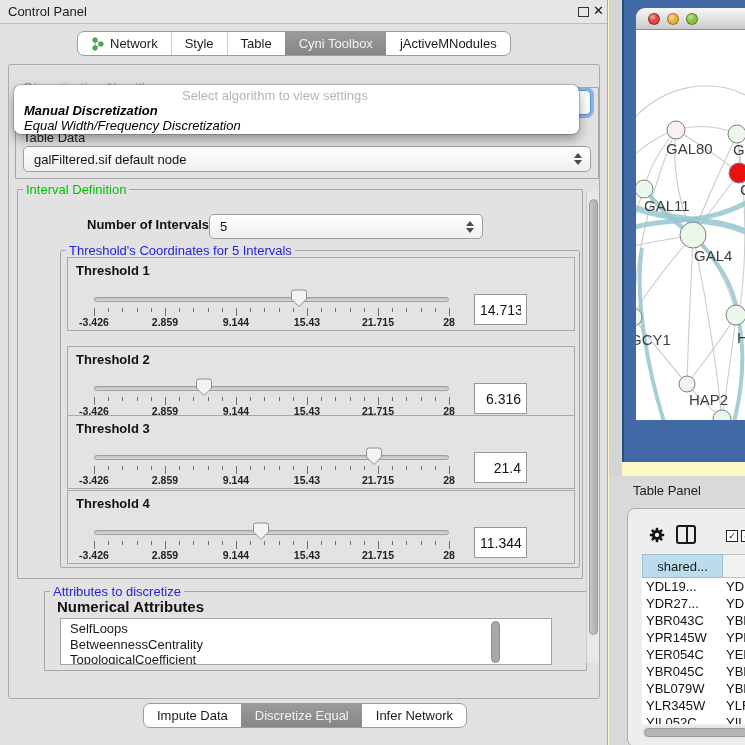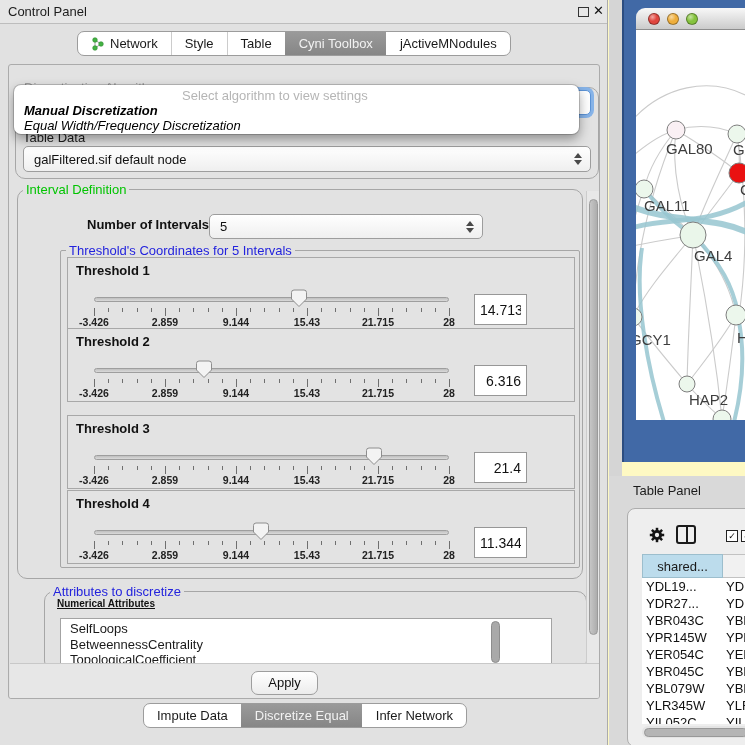--- a/index.html
+++ b/index.html
@@ -17,21 +17,21 @@
   
   .pill{position:absolute;display:flex;background:#fff;border:1px solid #9c9c9c;border-radius:7px;overflow:hidden;height:25px;}
   #top-tabs{left:77px;top:31px;}
   .tab{display:flex;align-items:center;gap:5px;padding:0 13px;font-size:13px;color:#1a1a1a;border-left:1px solid #cccccc;}
   .tab:first-child{border-left:none;}
   .tab.active{background:linear-gradient(#9a9a9a,#868686);color:#f2f2f2;border-left-color:transparent;}
   .tab.active + .tab{border-left-color:transparent;}
 
   #main-panel{position:absolute;left:8px;top:64px;width:592px;height:635px;background:#e2e2e2;border:1px solid #ababab;border-radius:3px;overflow:hidden;}
 
-  .group-box{position:absolute;border:1px solid #a6a6a6;border-radius:10px;}
+  .group-box{position:absolute;border:1px solid #a6a6a6;border-radius:1px;}
   .group-title{position:absolute;top:-8px;left:5px;background:#e2e2e2;padding:0 3px;font-size:13px;white-space:nowrap;}
   .t-green{color:#00c400;}
   .t-blue{color:#2323dd;}
   .t-gray{color:#9b9b9b;}
 
   .combo{position:absolute;background:linear-gradient(#ffffff,#efefef);border:1px solid #9d9d9d;border-radius:5px;font-size:13px;color:#111;display:flex;align-items:center;padding:0 10px;}
   .stepper{position:absolute;right:8px;top:50%;transform:translateY(-50%);display:flex;flex-direction:column;gap:2px;}
   .stp-up{width:0;height:0;border-left:4px solid transparent;border-right:4px solid transparent;border-bottom:5px solid #4a4a4a;}
   .stp-dn{width:0;height:0;border-left:4px solid transparent;border-right:4px solid transparent;border-top:5px solid #4a4a4a;}
 
@@ -200,21 +200,21 @@
               <div class="tick-lab" style="left: 73px;">2.859</div>
               <div class="tick-lab" style="left: 144px;">9.144</div>
               <div class="tick-lab" style="left: 215px;">15.43</div>
               <div class="tick-lab" style="left: 286px;">21.715</div>
               <div class="tick-lab" style="left: 357px;">28</div>
               <div class="th-thumb" style="left: 221.905px;"><svg width="18" height="19" viewBox="0 0 18 19">
                   <path d="M4 1 H14 Q16.5 1 16.5 3.5 V10 L9 17.5 L1.5 10 V3.5 Q1.5 1 4 1 Z" fill="#f3f3f3" stroke="#8e8e8e"></path>
                 </svg></div>
               <input class="val-box" value="14.713" style="">
             </div>
-            <div class="th-panel" style="top: 77px;">
+            <div class="th-panel" style="top: 95px;">
               <div class="th-label">Threshold 2</div>
               <div class="th-track" style="left: 26px; width: 355px;"></div>
               <div class="tick" style="left: 26px; top: 50px; height: 8px;"></div>
               <div class="tick" style="left: 40.2px; top: 50px; height: 4px;"></div>
               <div class="tick" style="left: 54.4px; top: 50px; height: 4px;"></div>
               <div class="tick" style="left: 68.6px; top: 50px; height: 4px;"></div>
               <div class="tick" style="left: 82.8px; top: 50px; height: 4px;"></div>
               <div class="tick" style="left: 97px; top: 50px; height: 8px;"></div>
               <div class="tick" style="left: 111.2px; top: 50px; height: 4px;"></div>
               <div class="tick" style="left: 125.4px; top: 50px; height: 4px;"></div>
@@ -325,34 +325,31 @@
               <div class="th-thumb" style="left: 183.848px;"><svg width="18" height="19" viewBox="0 0 18 19">
                   <path d="M4 1 H14 Q16.5 1 16.5 3.5 V10 L9 17.5 L1.5 10 V3.5 Q1.5 1 4 1 Z" fill="#f3f3f3" stroke="#8e8e8e"></path>
                 </svg></div>
               <input class="val-box" value="11.344" style="">
             </div>
           </div>
       </div>
 
       <div class="group-box" style="left:35px;top:526px;width:543px;height:80px;">
         <span class="group-title t-blue">Attributes to discretize</span>
-        <span class="abs" style="left:12px;top:6px;font-size:10px;font-weight:bold;color:#111;text-decoration:underline;">Numerical Attributes</span>
+        <span class="abs" style="left:12px;top:6px;font-size:15px;font-weight:bold;color:#111;">Numerical Attributes</span>
         <div id="attr-listbox">
           <div id="attr-items" style="padding-top:2px;">
               <div class="attr-item">SelfLoops</div>
               <div class="attr-item">BetweennessCentrality</div>
               <div class="attr-item">TopologicalCoefficient</div>
             </div>
           <div class="mini-scroll"></div>
         </div>
       </div>
 
-      <div id="apply-strip">
-        <div id="apply-btn">Apply</div>
-      </div>
 
       <div id="main-scrollbar">
         <div id="main-scroll-thumb"></div>
       </div>
     </div>
 
     <div id="bottom-tabs" class="pill">
         <div class="tab">
           <span class="tlabel">Impute Data</span>
         </div>

